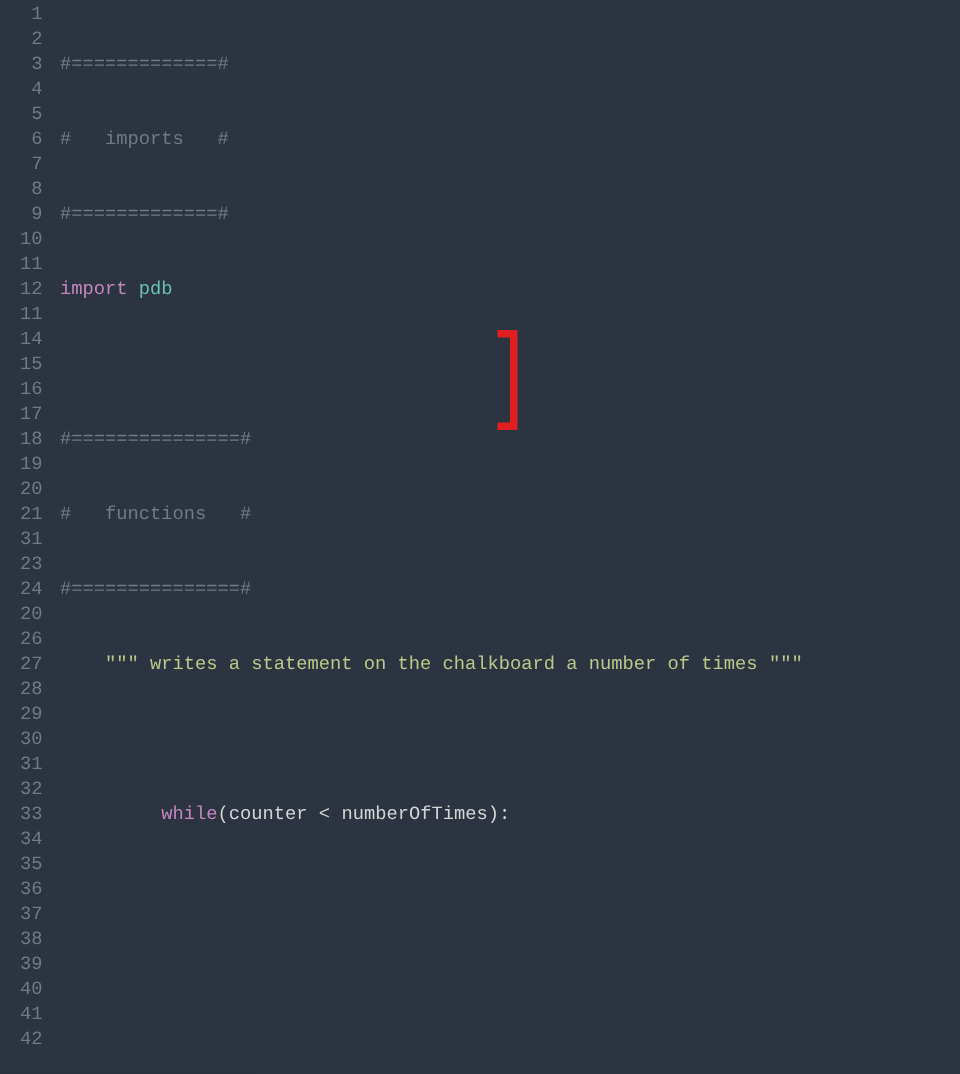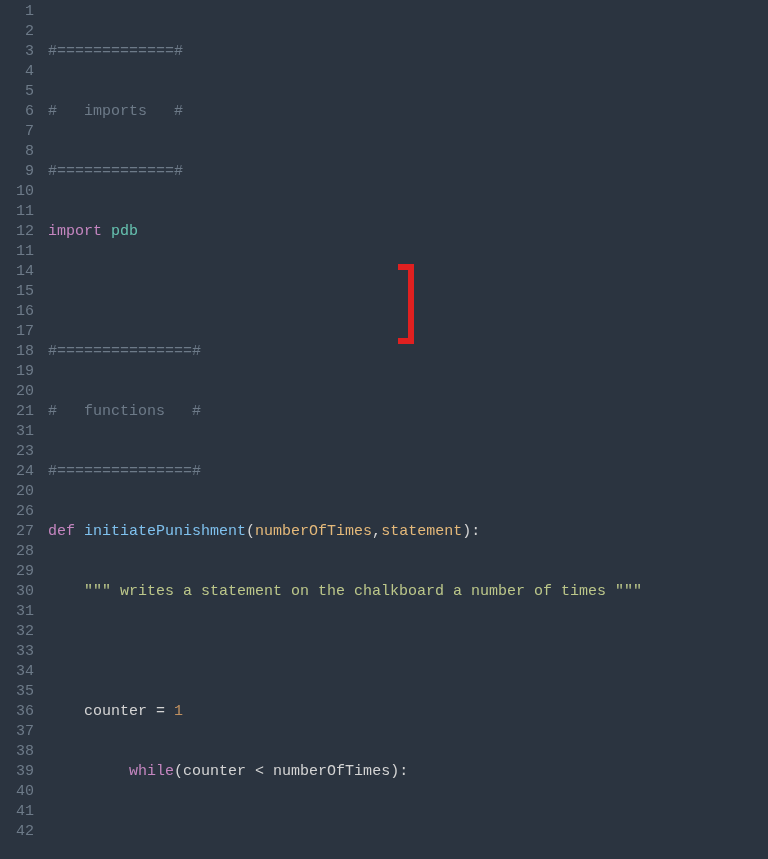--- a/index.html
+++ b/index.html
@@ -110,24 +110,22 @@
     </div>
   <div class="code">
     <div class="line"><span class="tk-comment">#=============#</span></div>
     <div class="line"><span class="tk-comment">#   </span><span class="tk-comment">imports</span><span class="tk-comment">   #</span></div>
     <div class="line"><span class="tk-comment">#=============#</span></div>
     <div class="line"><span class="tk-keyword">import</span><span class="tk-op"> </span><span class="tk-module">pdb</span></div>
     <div class="line"></div>
     <div class="line"><span class="tk-comment">#===============#</span></div>
     <div class="line"><span class="tk-comment">#   </span><span class="tk-comment">functions</span><span class="tk-comment">   #</span></div>
     <div class="line"><span class="tk-comment">#===============#</span></div>
-    <div class="line"><span class="tk-def">def</span><span> </span><span class="tk-func">initiatePunishment</span><span class="tk-punc">(</span><span class="tk-param">numberOfTimes</span><span class="tk-punc">,</span><span class="tk-param">statement</span><span class="tk-punc">):</span></div>
     <div class="line"><span>    </span><span class="tk-doc">""" writes a statement on the chalkboard a number of times """</span></div>
     <div class="line"></div>
-    <div class="line"><span>    </span><span class="tk-name">counter</span><span> </span><span class="tk-op">=</span><span> </span><span class="tk-num">1</span></div>
     <div class="line"><span>    </span><span class="tk-flow">while</span><span class="tk-punc">(</span><span class="tk-name">counter</span><span> </span><span class="tk-op">&lt;</span><span> </span><span class="tk-name">numberOfTimes</span><span class="tk-punc">):</span></div>
     
     
     
     
     
     
     
     
     

